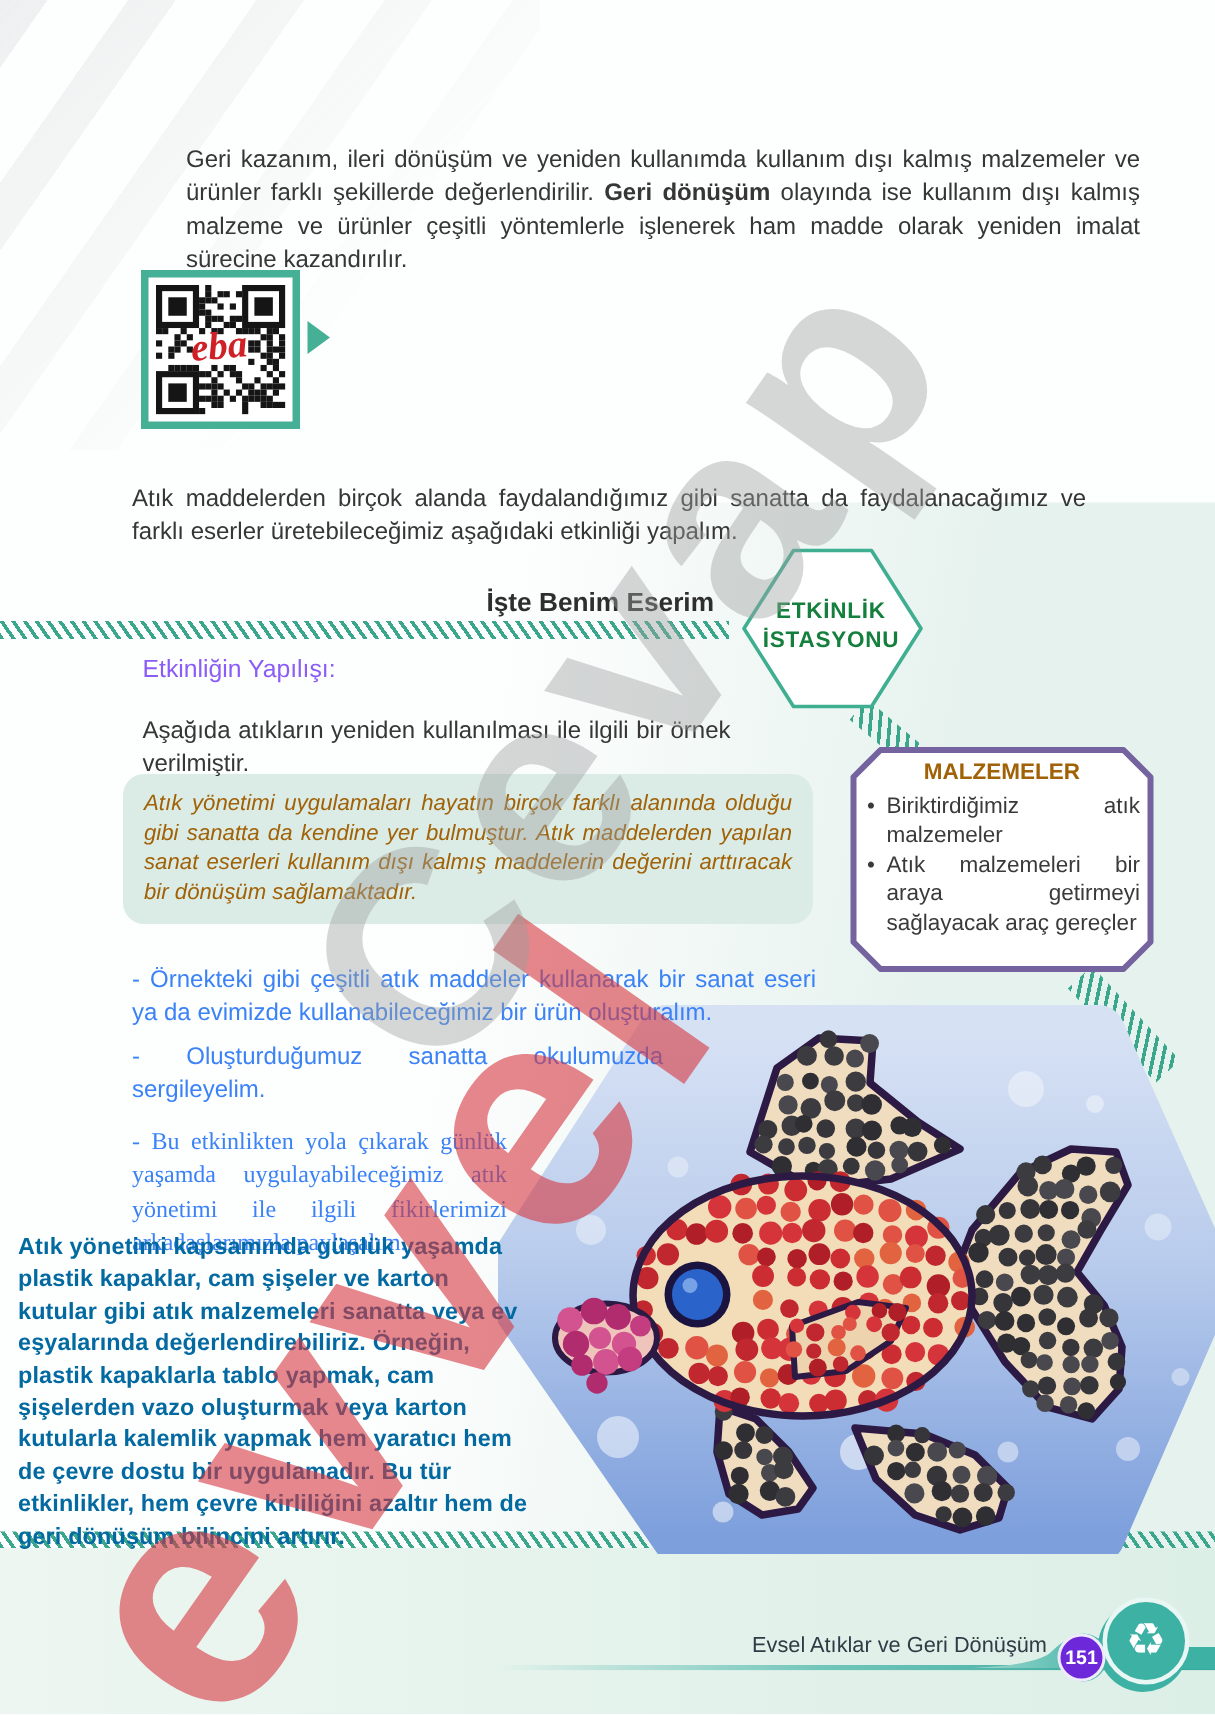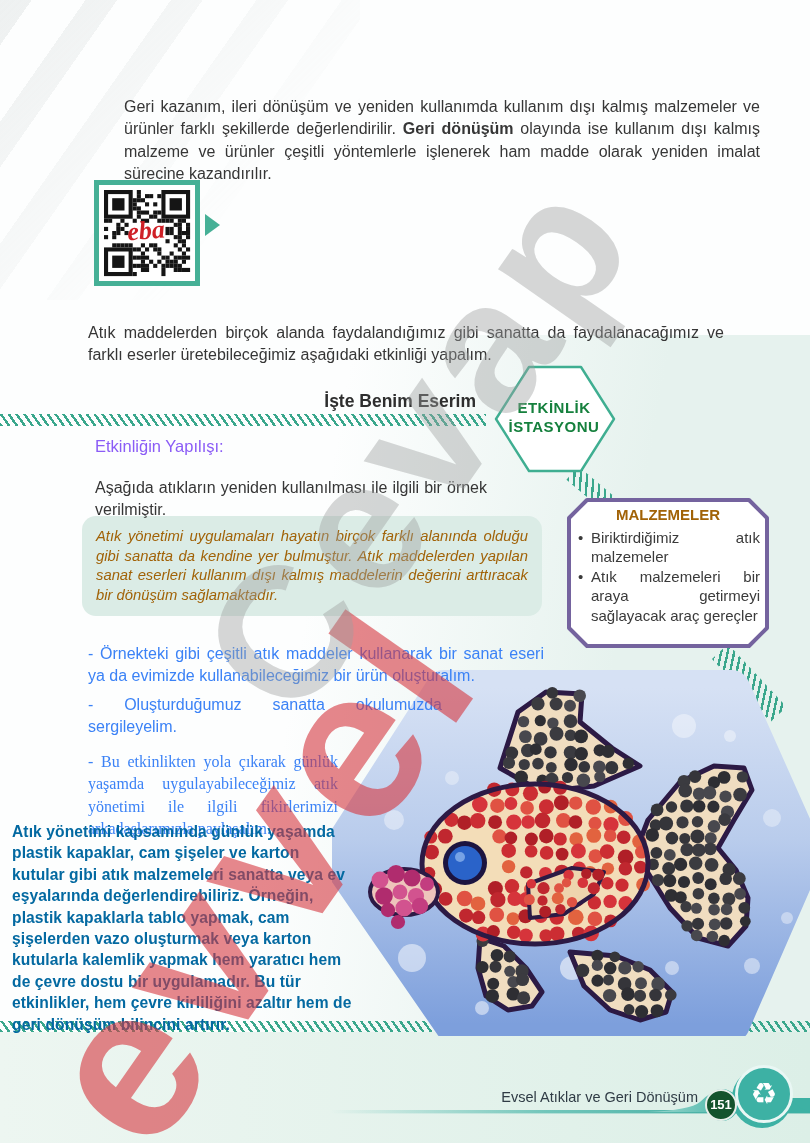--- a/index.html
+++ b/index.html
@@ -51,21 +51,21 @@
   .materials-list .mi{position:relative;padding-left:13px;}
   .materials-list .mi .b{position:absolute;left:0;top:0;}
   
   .answer{left:12px;top:821px;width:344px;font-size:15.6px;line-height:21.4px;
     color:#0369a1;font-weight:bold;letter-spacing:.1px;}
   
   .fish{left:332px;top:668px;width:478px;height:368px;}
   
   .footer-svg{left:0;top:1060px;width:810px;height:70px;}
   .footer-text{left:400px;top:1089px;width:298px;text-align:right;font-size:14.5px;color:#2f3b45;}
-  .pg-circle{left:705px;top:1089px;width:28px;height:28px;border-radius:50%;background:#14532d;
+  .pg-circle{left:705px;top:1089px;width:28px;height:28px;border-radius:50%;background:#6d28d9;
     border:2px solid rgba(255,255,255,.9);color:#fff;font-size:13px;font-weight:bold;
     text-align:center;line-height:27px;}
   .rec-circle{left:735px;top:1065px;width:52px;height:52px;border-radius:50%;background:#3db1a4;
     border:3px solid #e9f7f4;color:#fff;text-align:center;line-height:52px;font-size:30px;}
   
   .wm{pointer-events:none;font-weight:bold;transform-origin:0 0;white-space:nowrap;z-index:40;}
   .wm-red{left:-12px;top:1046px;font-size:215px;letter-spacing:10px;color:rgba(213,55,63,.60);transform:rotate(-55deg);}
   .wm-gray{left:158px;top:628px;font-size:186px;letter-spacing:8px;color:rgba(158,160,160,.42);transform:rotate(-55deg);}
   .z10{z-index:10;} .z5{z-index:5;} .z1{z-index:1;}
 </style>

